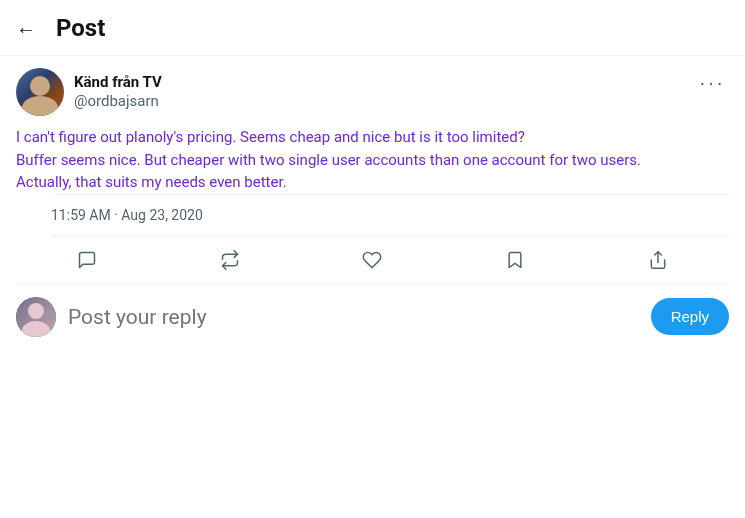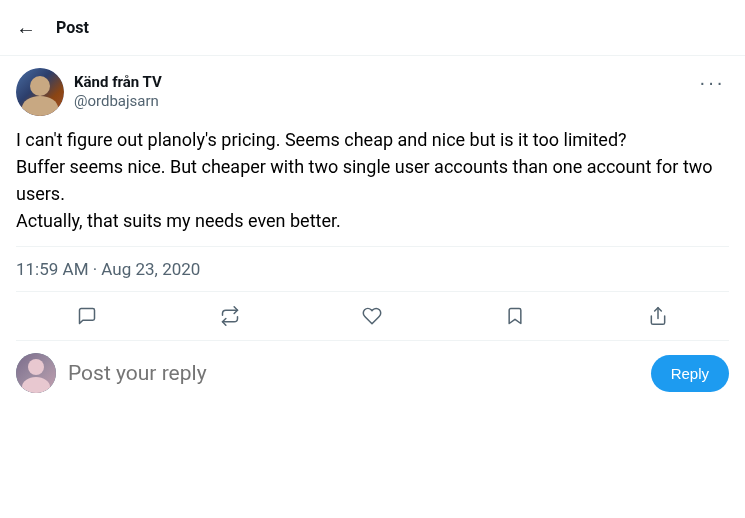--- a/index.html
+++ b/index.html
@@ -22,21 +22,21 @@
     .back-btn {
       background: none;
       border: none;
       cursor: pointer;
       padding: 4px 8px 4px 0;
       font-size: 20px;
       color: #0f1419;
       margin-right: 12px;
     }
     .header-title {
-      font-size: 16px;
+      font-size: 24px;
       font-weight: 700;
       color: #0f1419;
     }
 
     
     .post-container {
       padding: 12px 16px 0 16px;
     }
 
     
@@ -114,35 +114,35 @@
       cursor: pointer;
       color: #536471;
       font-size: 20px;
       letter-spacing: 2px;
       padding: 4px;
       line-height: 1;
     }
 
     
     .post-content {
-      font-size: 18px;
+      font-size: 15px;
       line-height: 1.5;
-      color: #000000;
-      margin-bottom: 12px;
+      color: #6d28d9;
       padding-top: 2px;
     }
 
     
     .timestamp {
-      font-size: 17px;
+      font-size: 14px;
       color: #536471;
       margin-bottom: 0;
       padding: 12px 0;
       border-top: 1px solid #eff3f4;
       border-bottom: 1px solid #eff3f4;
+      margin-left: 35px;
     }
 
     
     .actions-row {
       display: flex;
       align-items: center;
       justify-content: space-around;
       padding: 4px 0;
       border-bottom: 1px solid #eff3f4;
     }

